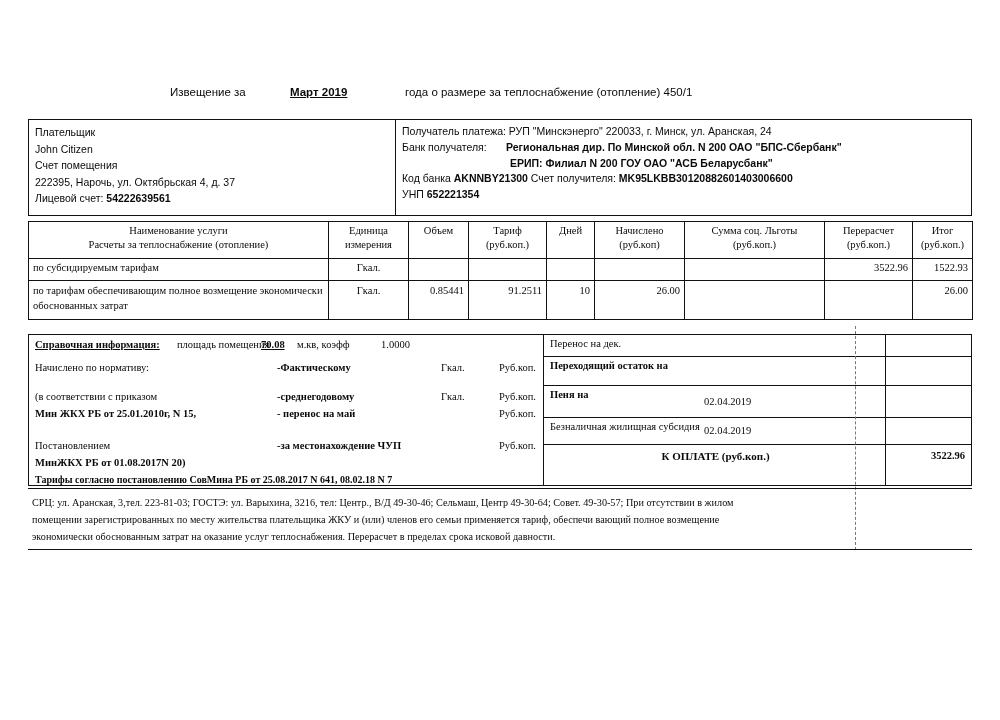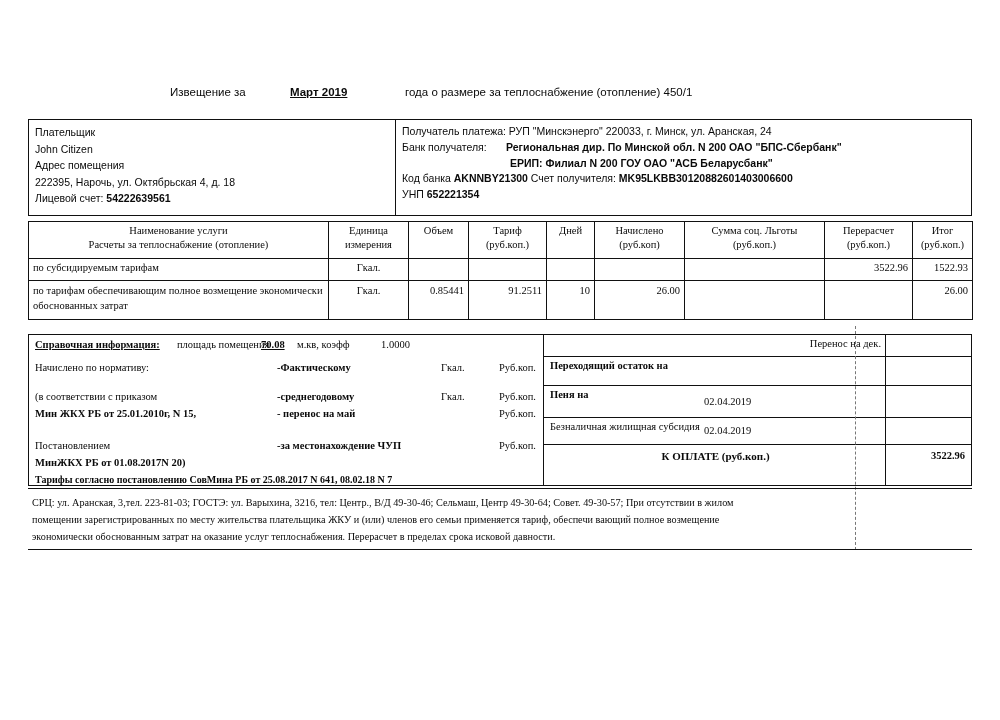--- a/index.html
+++ b/index.html
@@ -172,21 +172,21 @@
   }
   .rr-val {
     width: 86px;
     box-sizing: border-box;
     border-left: 1.1px solid #111;
     text-align: right;
     padding: 3px 6px 0 2px;
     font-size: 10.5px;
     font-weight: bold;
   }
-  .h1r { height: 22px; text-align: right; }
+  .h1r { height: 22px; }
   .h2r { height: 30px; }
   .h3r { height: 32px; }
   .h4r { height: 27px; }
   .h5r { height: 41px; justify-content: center; }
   .rr-label.pay-label {
     text-align: center;
     font-weight: bold;
     font-size: 11px;
     padding-top: 5px;
   }
@@ -226,22 +226,22 @@
     <span class="title-label">Извещение за</span>
     <span class="title-month">Март 2019</span>
     <span class="title-rest">года о размере за теплоснабжение (отопление)  450/1</span>
   </div>
 
   <div class="info-box">
 
     <div class="payer">
       <div>Плательщик</div>
       <div>John Citizen</div>
-      <div>Адрес помещения</div>
-      <div>222395, Нарочь, ул. Октябрьская  4, д. 18</div>
+      <div>Счет помещения</div>
+      <div>222395, Нарочь, ул. Октябрьская  4, д. 37</div>
       <div>
         <span>Лицевой счет:</span>
         <span class="strong">54222639561</span>
       </div>
     </div>
 
     <div class="recipient">
       <span class="r-line">Получатель платежа: РУП "Минскэнерго" 220033, г. Минск, ул. Аранская, 24</span>
       <span class="r-line">
         <span class="lbl-bank">Банк получателя:</span><b>Региональная дир. По Минской обл. N 200 ОАО "БПС-Сбербанк"</b>

